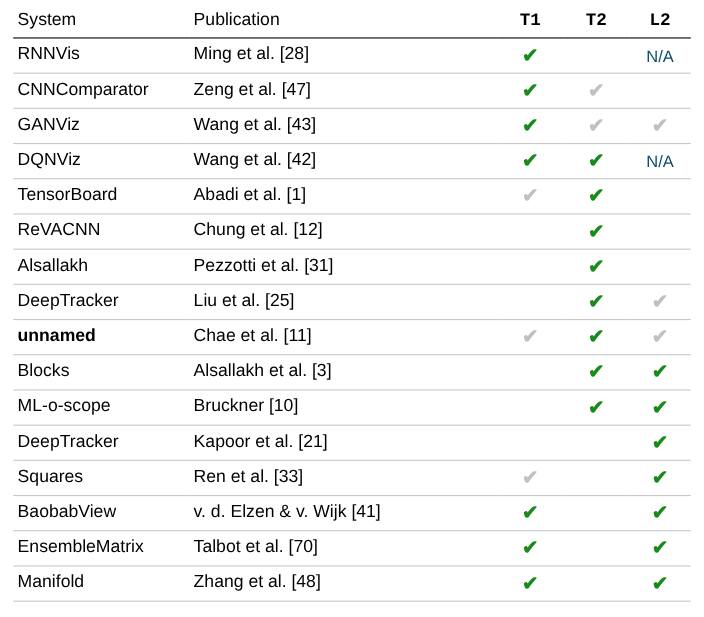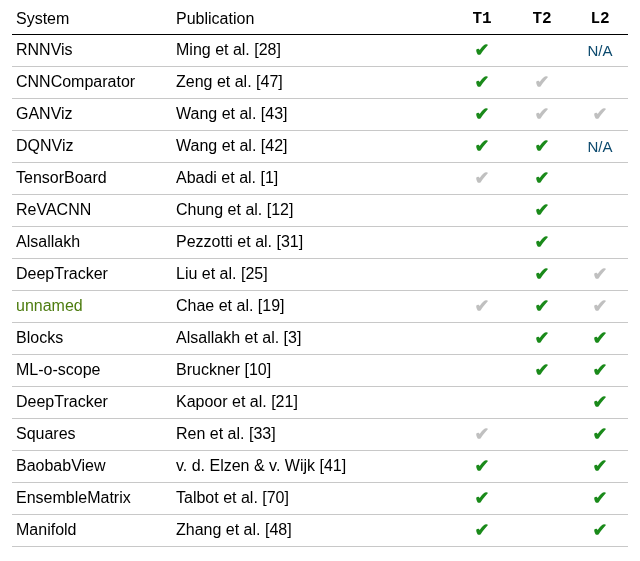--- a/index.html
+++ b/index.html
@@ -39,21 +39,21 @@
   col.c-t2     { width: 60px; }
   col.c-l2     { width: 56px; }
   td.sym {
     text-align: center;
     font-size: 18px;
   }
   th.center { text-align: center; font-family: Liberation Mono, monospace; }
   .covered   { color: #1a8a1a; }
   .partly    { color: #c0c0c0; }
   .na        { color: #0c4a6e; font-weight: 400; font-size: 15px; }
-  .sysname-grey { color: #4d7c0f; }
+  .sysname-grey { color: #000000; font-weight: bold; }
 </style>
 </head>
 <body>
 
 <div class="container">
   <table>
     <colgroup>
       <col class="c-sys">
         <col class="c-pub">
         <col class="c-t1">
@@ -121,21 +121,21 @@
         </tr>
         <tr>
           <td>DeepTracker</td>
           <td>Liu et al. [25]</td>
           <td class="sym"></td>
           <td class="sym"><span class="covered">✔</span></td>
           <td class="sym"><span class="partly">✔</span></td>
         </tr>
         <tr>
           <td class="sysname-grey">unnamed</td>
-          <td>Chae et al. [19]</td>
+          <td>Chae et al. [11]</td>
           <td class="sym"><span class="partly">✔</span></td>
           <td class="sym"><span class="covered">✔</span></td>
           <td class="sym"><span class="partly">✔</span></td>
         </tr>
         <tr>
           <td>Blocks</td>
           <td>Alsallakh et al. [3]</td>
           <td class="sym"></td>
           <td class="sym"><span class="covered">✔</span></td>
           <td class="sym"><span class="covered">✔</span></td>

